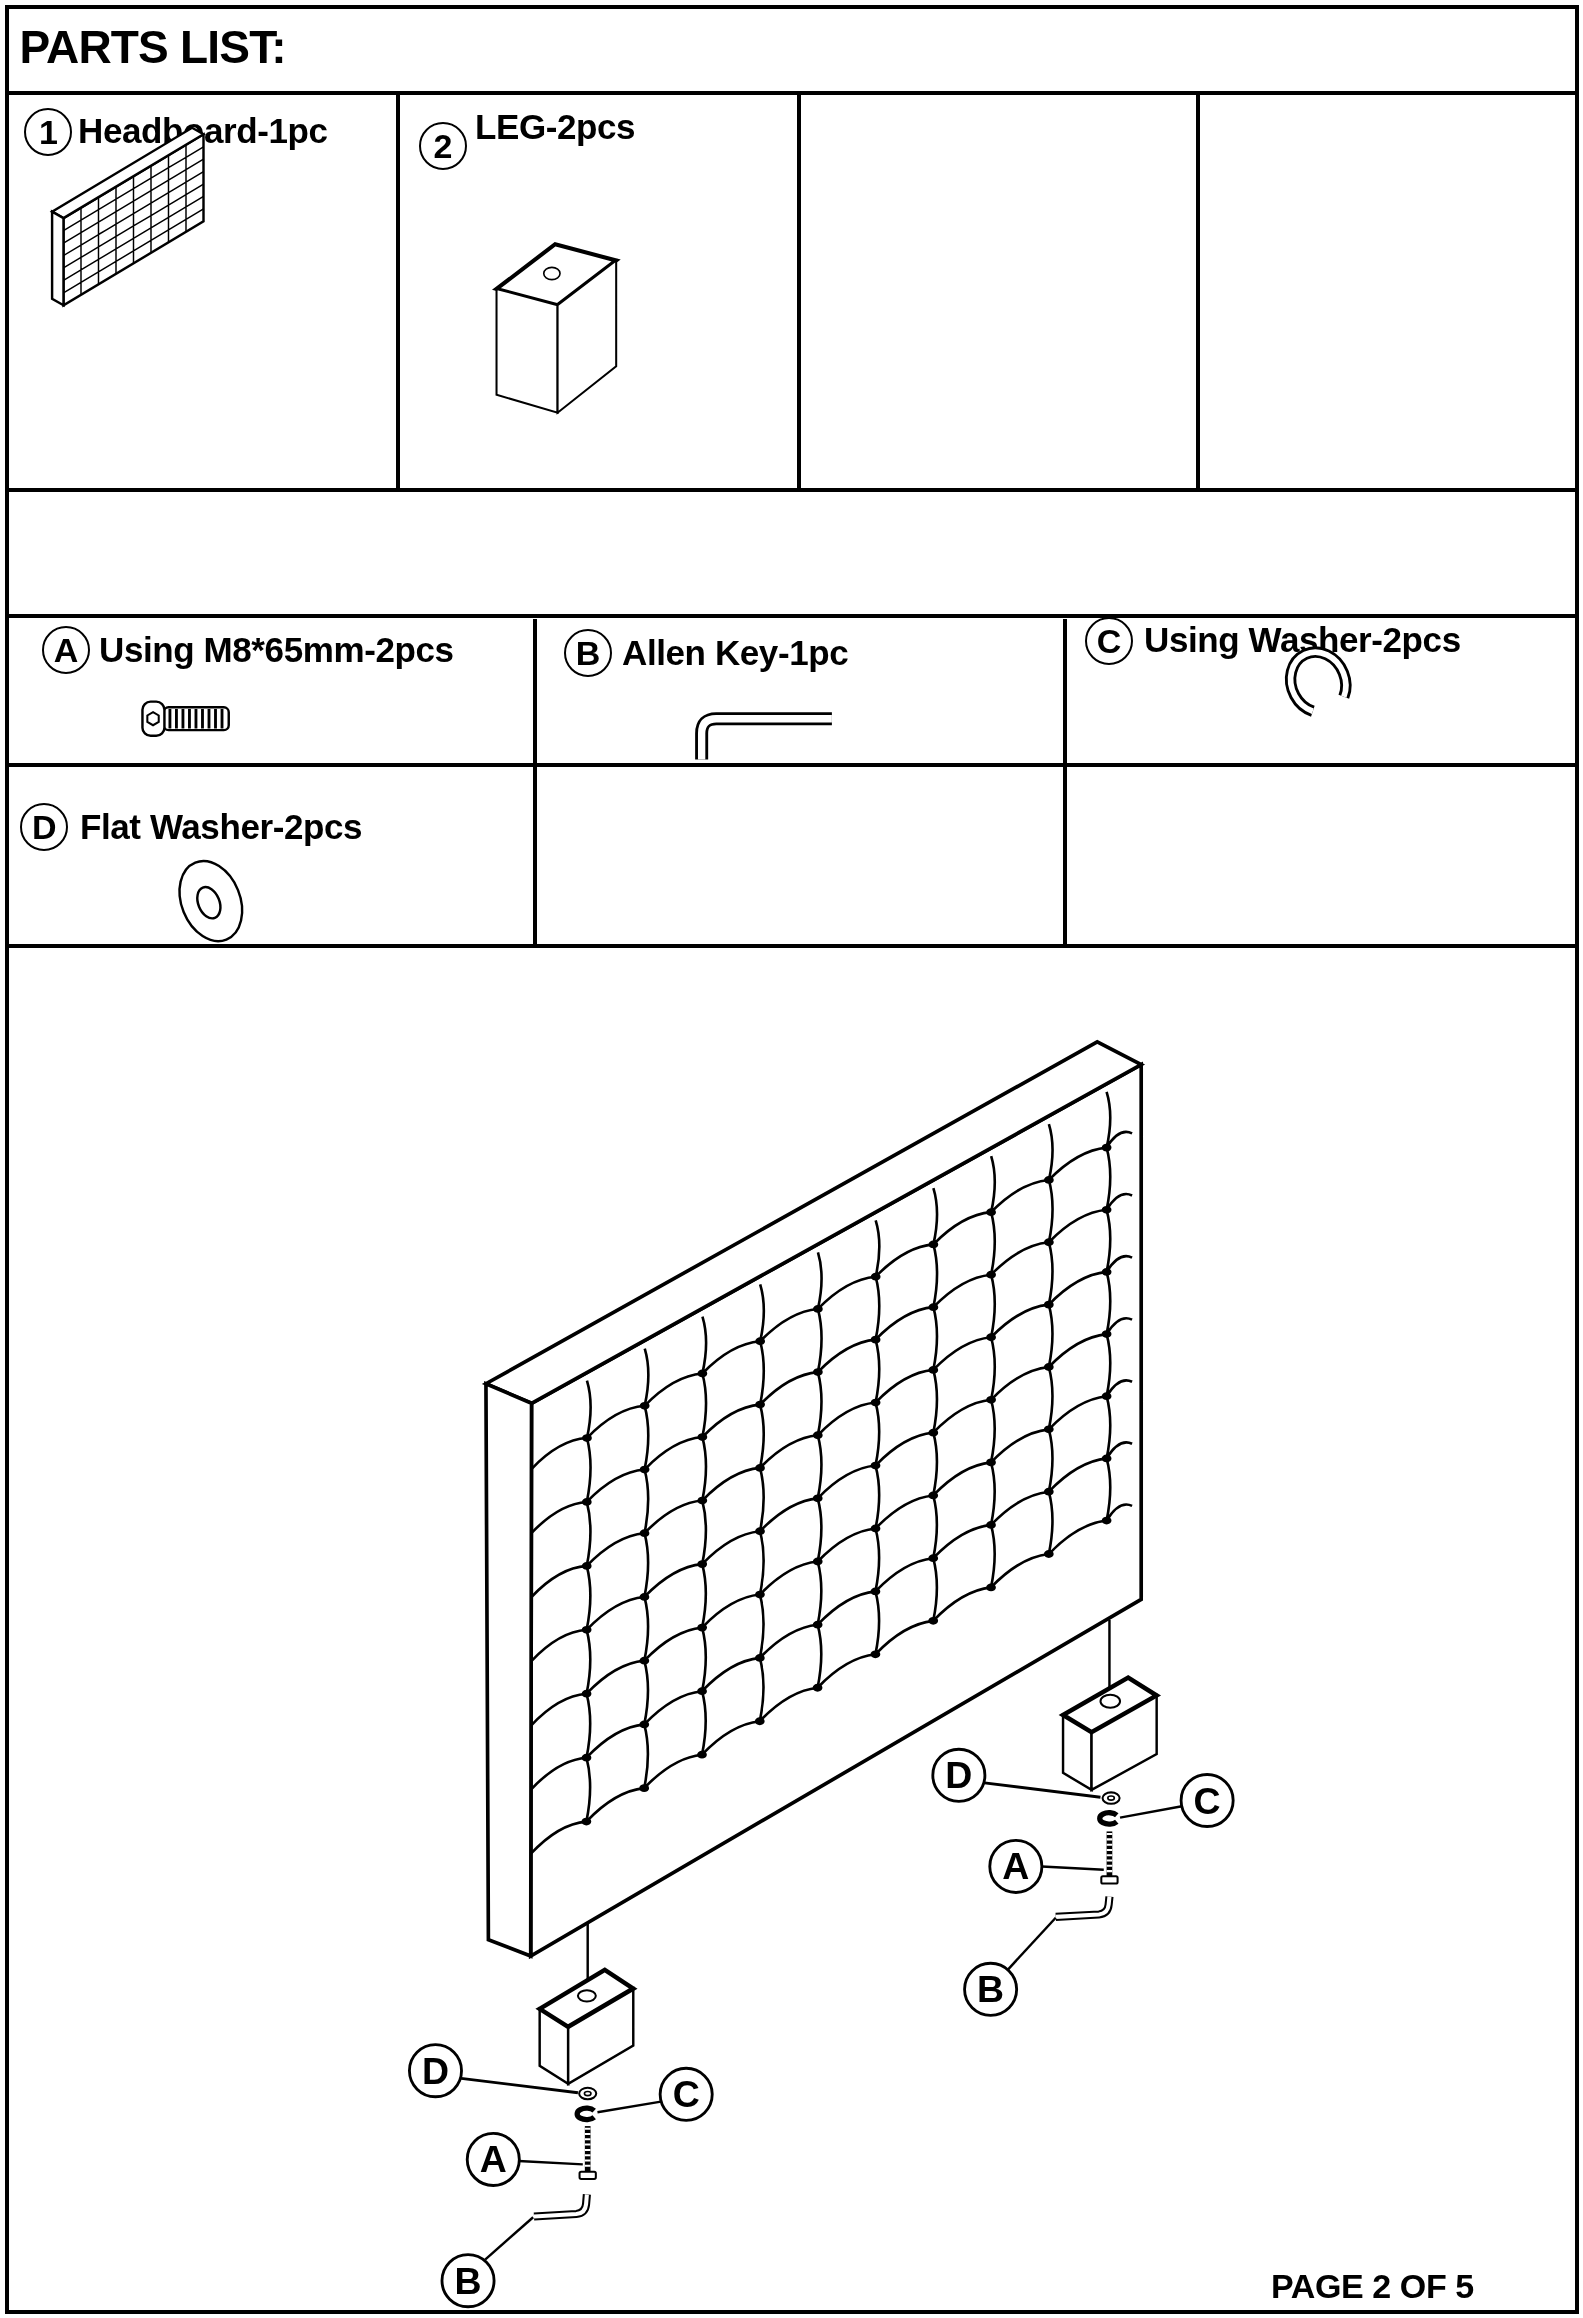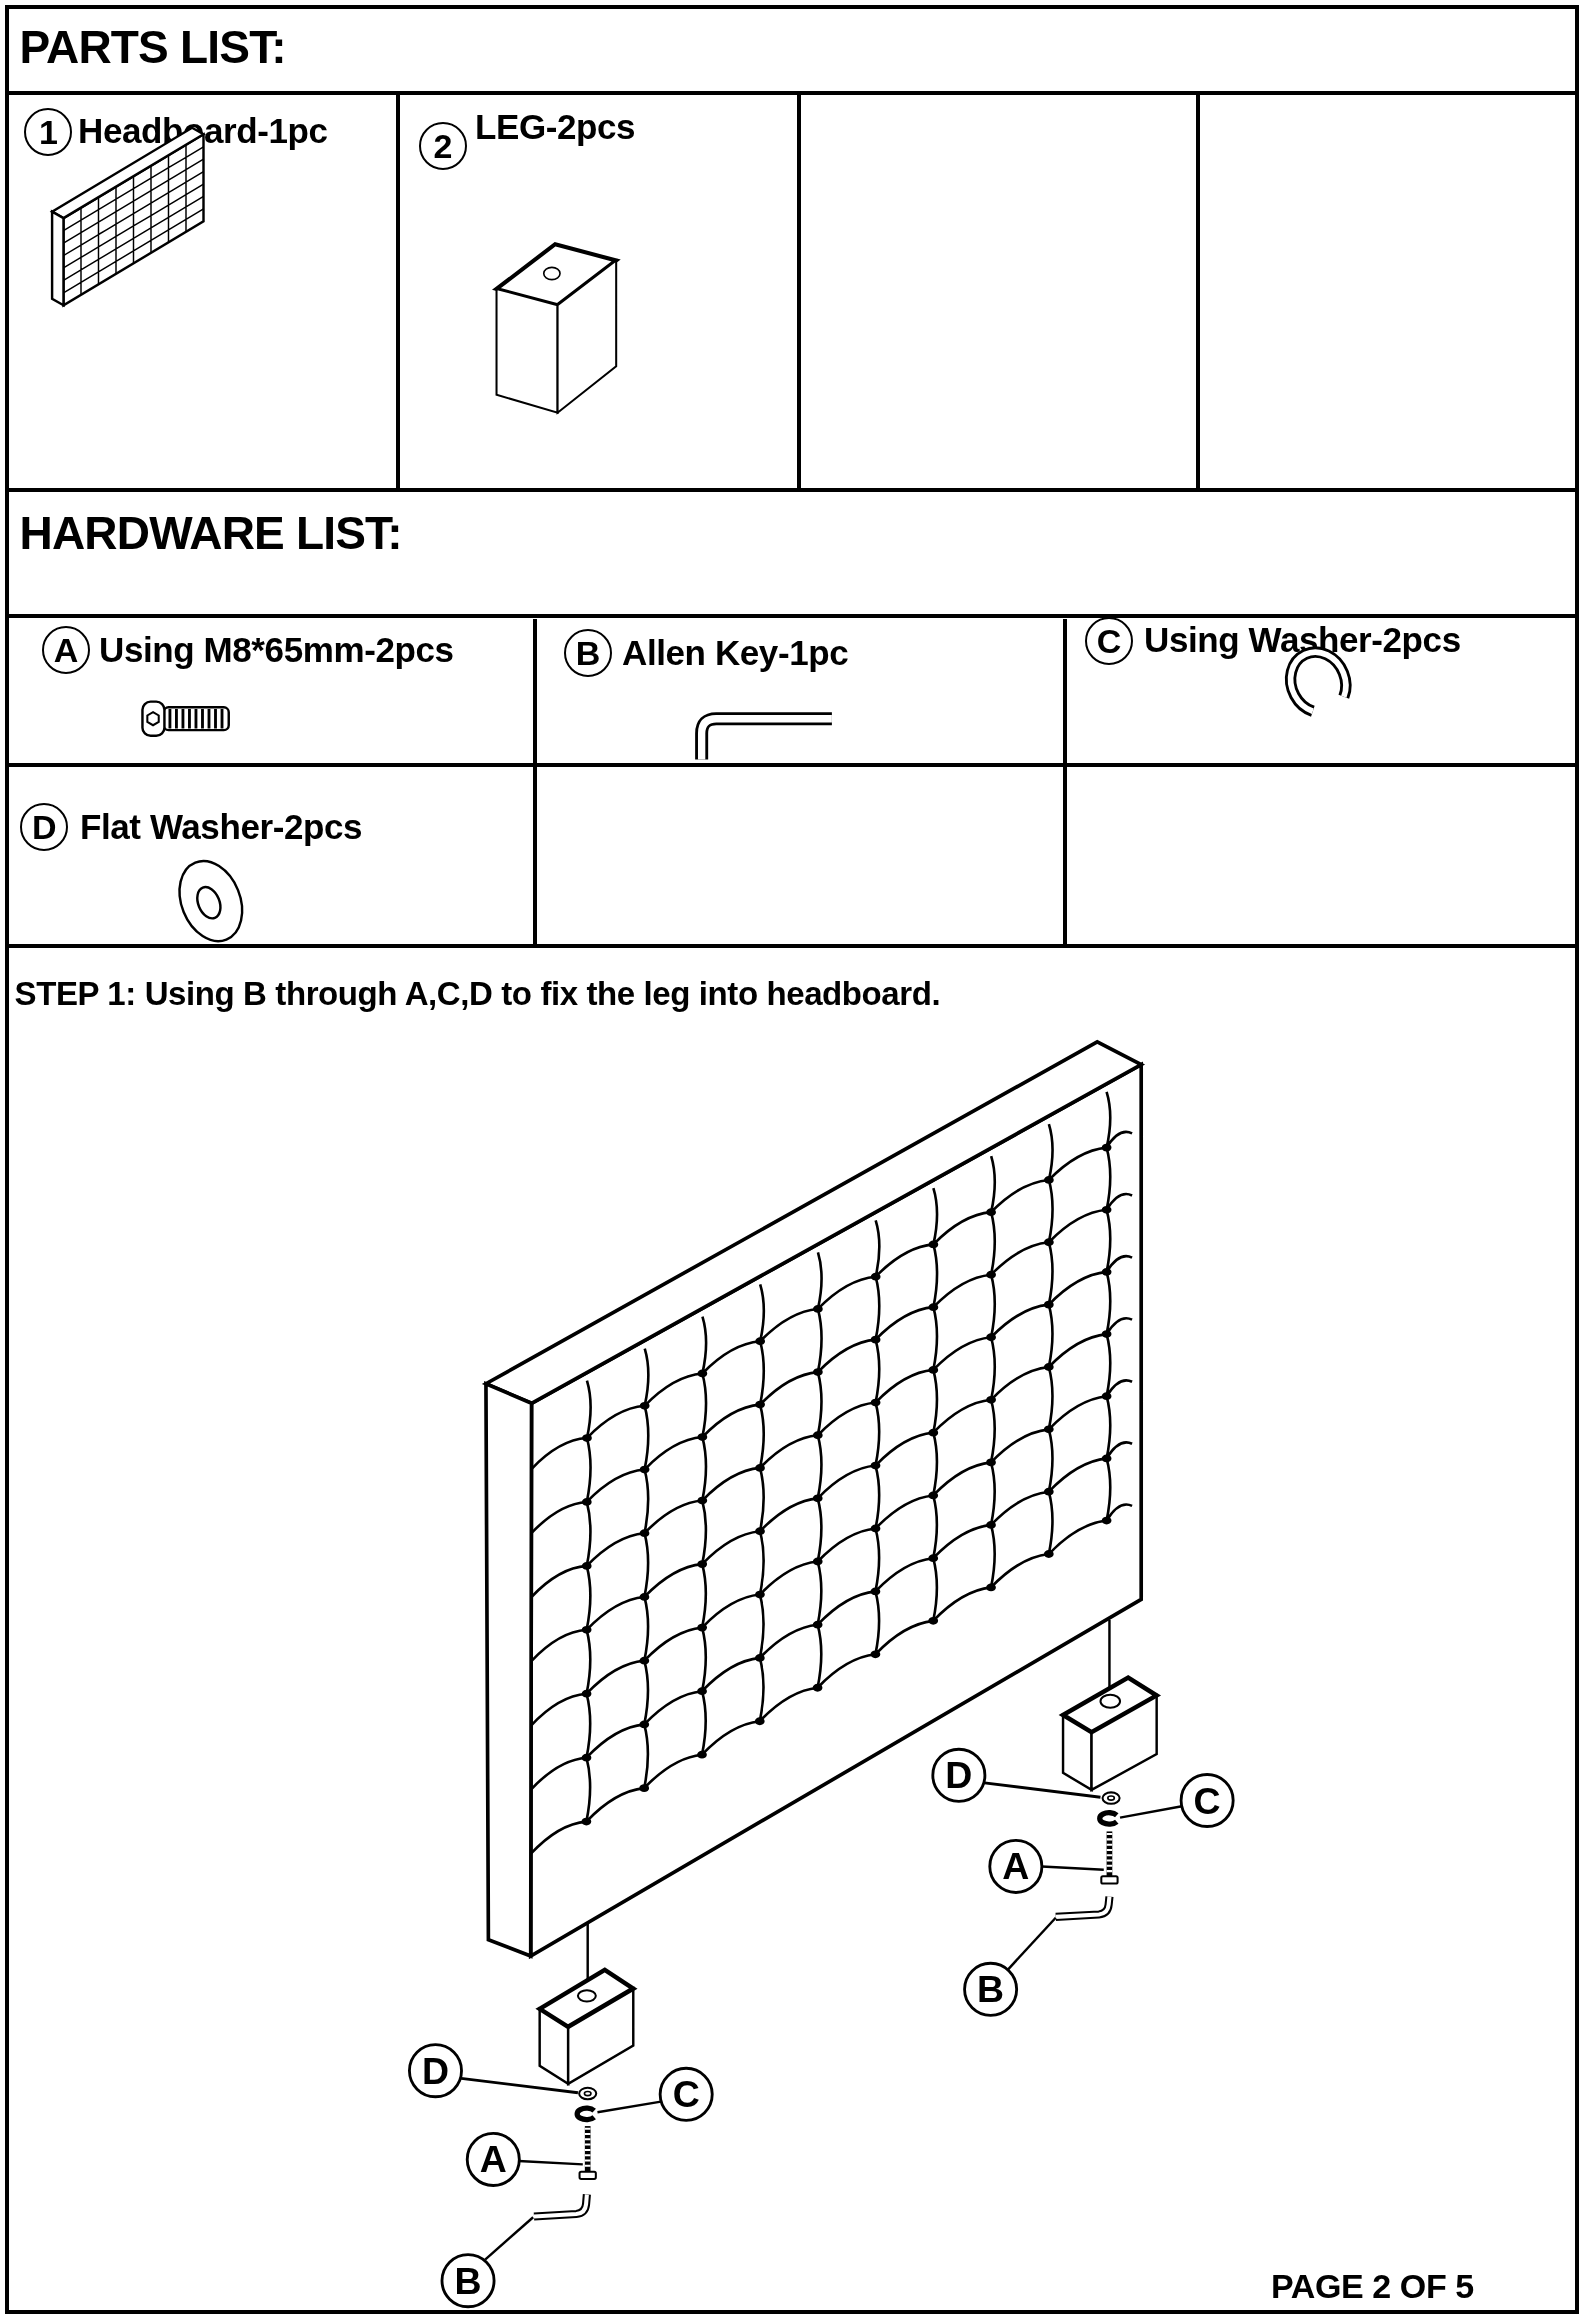--- a/index.html
+++ b/index.html
@@ -32,21 +32,20 @@
   <div class="hline" style="top:944px"></div>
 
   <div class="vline" style="left:396px;top:95px;height:393px"></div>
   <div class="vline" style="left:797px;top:95px;height:393px"></div>
   <div class="vline" style="left:1196px;top:95px;height:393px"></div>
 
   <div class="vline" style="left:533px;top:619px;height:326px"></div>
   <div class="vline" style="left:1063px;top:619px;height:326px"></div>
 
   <div class="title" style="left:19.5px;top:19.5px">PARTS LIST:</div>
-  <div class="title" style="left:19.5px;top:506px">HARDWARE LIST:</div>
 
   <div class="badge" style="left:24.4px;top:108px">
     <span>1</span>
   </div>
   <div class="cell-label" style="left:78px;top:111px">Headboard-1pc</div>
 
   <div class="badge" style="left:419px;top:122px">
     <span>2</span>
   </div>
   <div class="cell-label" style="left:475px;top:107px">LEG-2pcs</div>
@@ -64,21 +63,20 @@
   <div class="badge" style="left:1085px;top:617px">
     <span>C</span>
   </div>
   <div class="cell-label" style="left:1144px;top:620px">Using Washer-2pcs</div>
 
   <div class="badge" style="left:20.3px;top:803px">
     <span>D</span>
   </div>
   <div class="cell-label" style="left:80px;top:807px">Flat Washer-2pcs</div>
 
-  <div class="step-title" style="left:14.6px;top:975px">STEP 1: Using B through A,C,D to fix the leg into headboard.</div>
 
   <div class="page-num" style="left:1271px;top:2267px">PAGE 2 OF 5</div>
 
   <svg class="art" viewBox="0 0 1946 2849">
 
     <g>
       <polygon points="78,268 250,165 250,272 78,375" fill="#fff" stroke="#000" stroke-width="3"></polygon>
       <polygon points="78,268 250,165 236,157 64,260" fill="#fff" stroke="#000" stroke-width="3"></polygon>
       <polygon points="78,375 78,268 64,260 64,367" fill="#fff" stroke="#000" stroke-width="3"></polygon>
       <g id="mini-grid">

